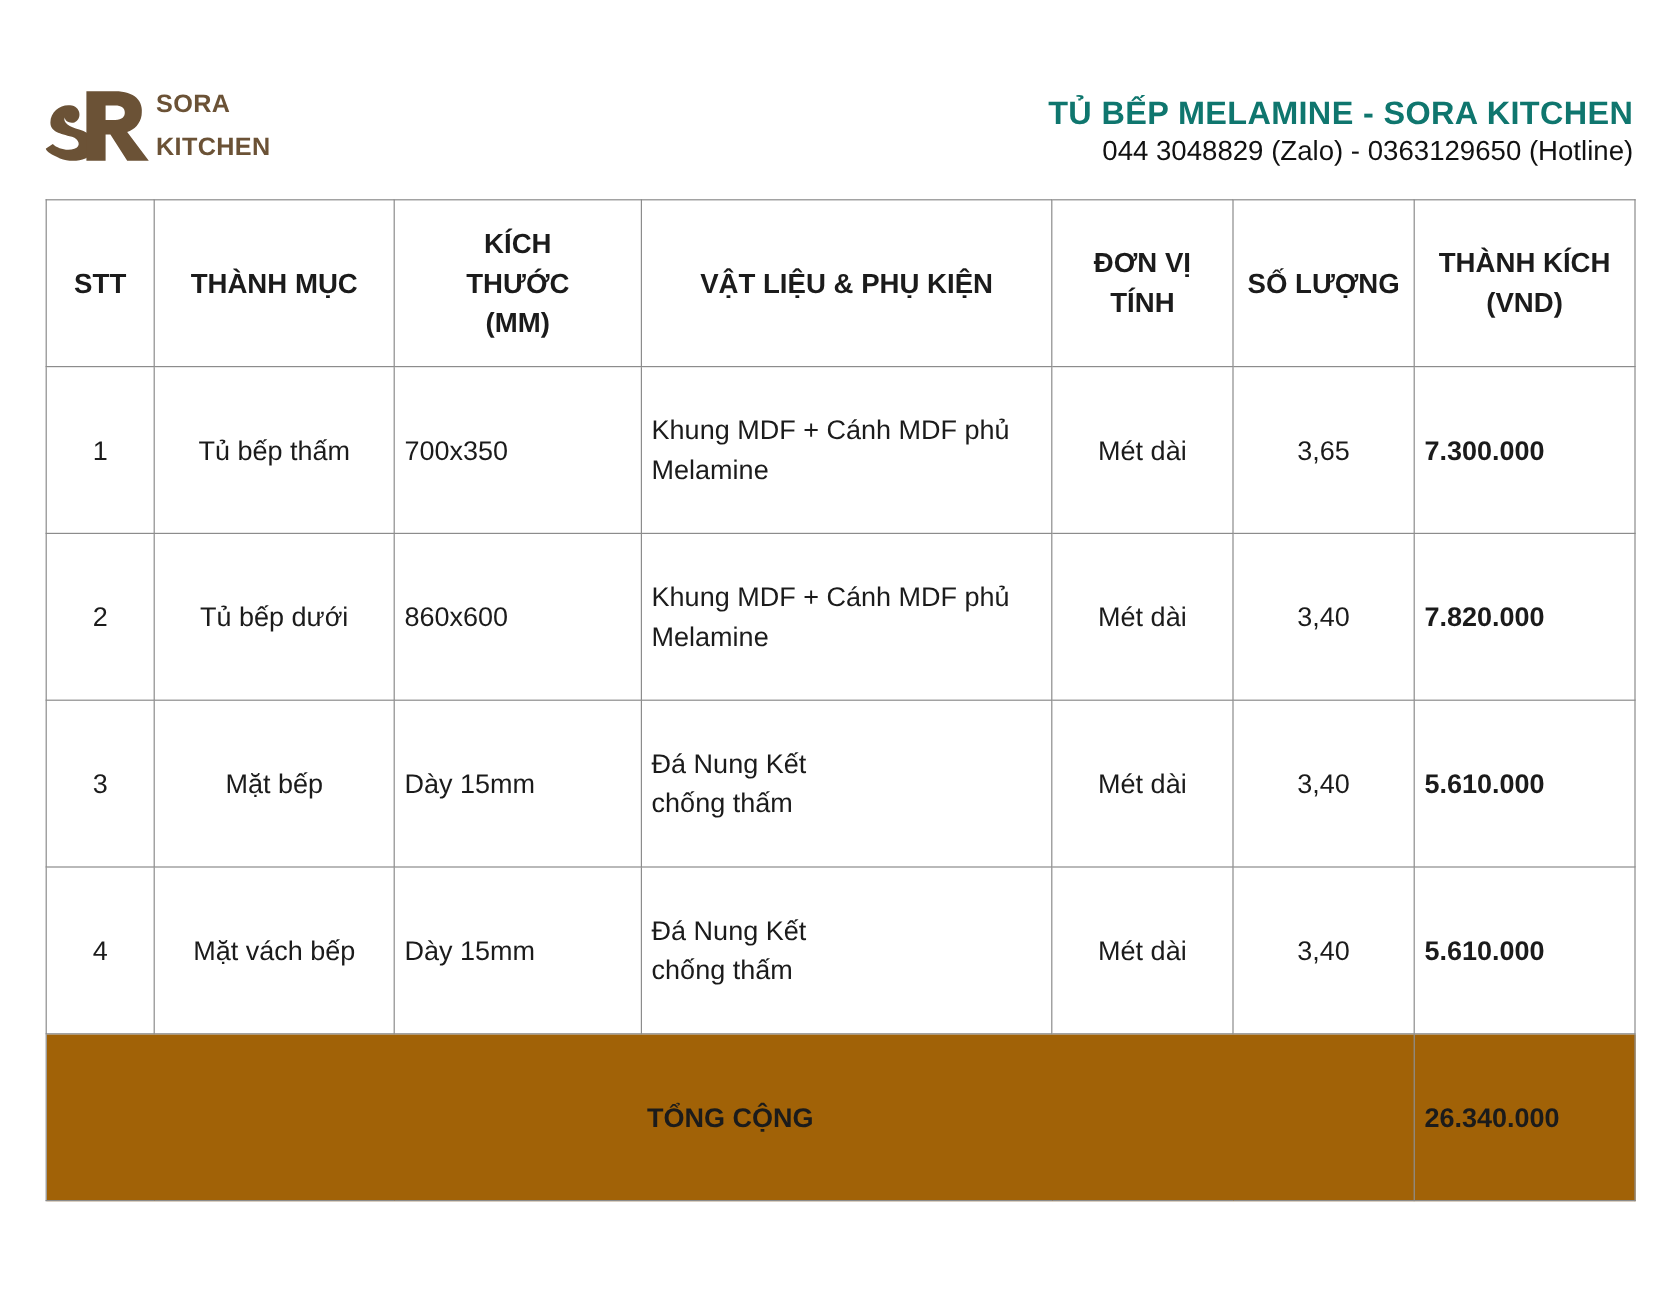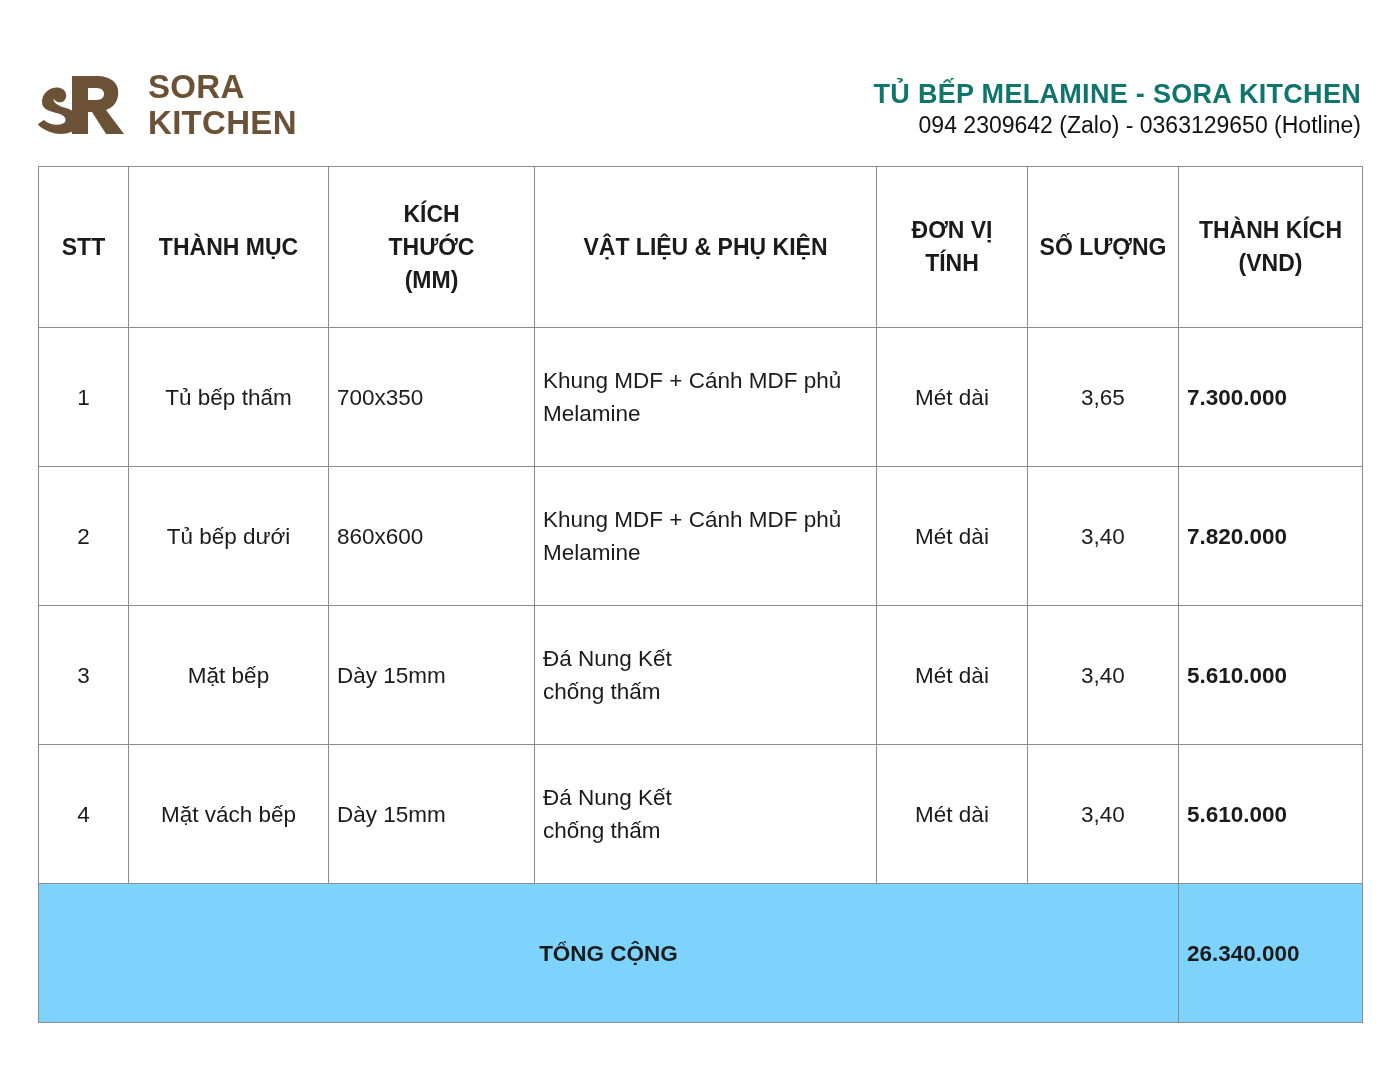--- a/index.html
+++ b/index.html
@@ -3,39 +3,39 @@
 <meta charset="utf-8">
 <style>
   html, body { margin: 0; padding: 0; background: #ffffff; }
   body {
     width: 1400px; height: 1080px; position: relative; overflow: hidden;
     font-family: "DejaVu Sans", "Liberation Sans", sans-serif; color: #1b1b1b;
   }
   .logo { position: absolute; left: 38px; top: 70px; height: 70px; display: flex; align-items: center; }
   .logo-mark { width: 88px; height: 66px; position: relative; }
   .logo-mark svg { width: 88px; height: 66px; display: block; }
-  .logo-text { margin-left: 22px; color: #6b5236; font-family: "Liberation Sans", sans-serif; font-weight: 700; font-size: 33px; line-height: 36px; letter-spacing: 0.3px; }
+  .logo-text { margin-left: 4px; color: #6b5236; font-family: "Liberation Sans", sans-serif; font-weight: 700; font-size: 21px; line-height: 36px; letter-spacing: 0.3px; }
   .header-right { position: absolute; right: 39px; top: 76px; text-align: right; }
   .doc-title { font-family: "Liberation Sans", sans-serif; font-weight: 700; font-size: 27px; line-height: 36px; color: #0f766e; letter-spacing: 0.3px; }
   .doc-contact { font-family: "Liberation Sans", sans-serif; font-size: 23px; line-height: 30px; color: #111; margin-top: -2px; }
 
   table.quote {
     position: absolute; left: 38px; top: 166px; width: 1324px;
     border-collapse: collapse; table-layout: fixed;
     font-family: "Liberation Sans", sans-serif;
   }
   table.quote td, table.quote th {
     border: 1.5px solid #8c8c8c; padding: 0 8px; vertical-align: middle; color: #1b1b1b;
   }
   table.quote th { height: 138px; font-weight: 700; font-size: 23px; line-height: 33px; text-align: center; }
   table.quote td { height: 138px; font-size: 22.5px; line-height: 33px; }
   .c-center { text-align: center; }
   .c-left { text-align: left; }
   .c-right { font-weight: 700; }
-  tr.total td { background: #7dd3fc; font-weight: 700; }
+  tr.total td { background: #a16207; font-weight: 700; }
 </style>
 </head>
 <body>
 
 <div class="logo">
   <div class="logo-mark">
     <svg viewBox="0 0 88 66" xmlns="http://www.w3.org/2000/svg">
 
       <path d="M4 30 C4 20 14 14 22 16 C30 18 30 28 24 30 C20 31 16 29 16 26 C14 30 20 34 28 36 C38 39 44 46 40 54 C36 62 22 64 12 60 C8 58 2 56 0 52 L6 48 C10 52 18 54 24 52 C30 50 28 44 22 42 C12 39 4 38 4 30 Z" fill="#6b5236"></path>
 
@@ -43,38 +43,38 @@
     </svg>
   </div>
   <div class="logo-text">
     <div>SORA</div>
     <div>KITCHEN</div>
   </div>
 </div>
 
 <div class="header-right">
   <div class="doc-title">TỦ BẾP MELAMINE - SORA KITCHEN</div>
-  <div class="doc-contact">094 2309642 (Zalo) - 0363129650 (Hotline)</div>
+  <div class="doc-contact">044 3048829 (Zalo) - 0363129650 (Hotline)</div>
 </div>
 
 <table class="quote">
   <colgroup>
     <col style="width:90px">
     <col style="width:200px">
     <col style="width:206px">
     <col style="width:342px">
     <col style="width:151px">
     <col style="width:151px">
     <col style="width:184px">
   </colgroup>
   <thead>
     <tr>
       <th>STT</th>
       <th>THÀNH MỤC</th>
-      <th style="padding:11px 40px">KÍCH THƯỚC (MM)</th>
+      <th style="padding:0 40px">KÍCH THƯỚC (MM)</th>
       <th>VẬT LIỆU &amp; PHỤ KIỆN</th>
       <th style="padding:0 28px">ĐƠN VỊ TÍNH</th>
       <th style="padding:0 4px">SỐ LƯỢNG</th>
       <th>THÀNH KÍCH (VND)</th>
     </tr>
   </thead>
   <tbody>
     <tr>
       <td class="c-center">1</td>
       <td class="c-center">Tủ bếp thấm</td>

